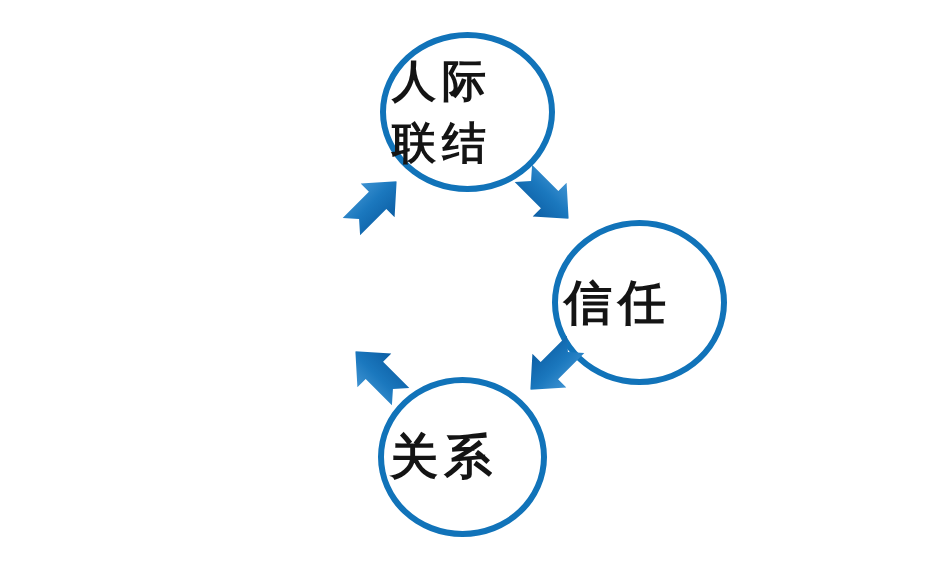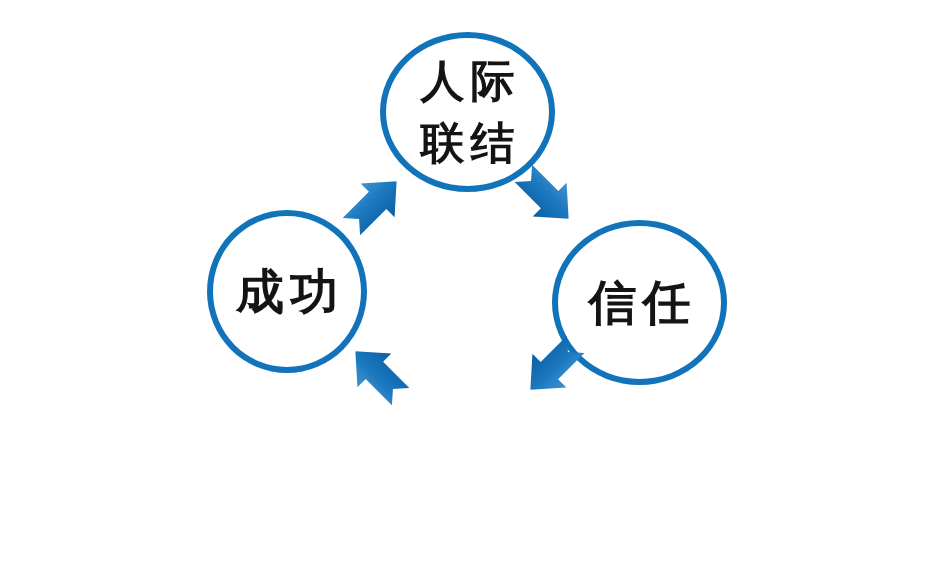--- a/index.html
+++ b/index.html
@@ -24,21 +24,20 @@
     margin:0 auto;
   }
   .node{
     position:absolute;
     box-sizing:border-box;
     border:6px solid var(--circle-stroke);
     border-radius:50%;
     background:#fff;
     display:flex;
     align-items:center;
-    justify-content:center;
   }
   .node-label{
     font-weight:700;
     color:var(--text-color);
     text-align:center;
     white-space:pre-line;
     letter-spacing:6px;
     padding-left:6px;       
     line-height:1.4;
   }
@@ -81,24 +80,24 @@
 
   <div class="node node-top">
     <span class="node-label">人际
 联结</span>
   </div>
 
   <div class="node node-right">
     <span class="node-label">信任</span>
   </div>
 
+  <div class="node node-bottom">
+    <span class="node-label">关系</span>
+  </div>
 
-  <div class="node node-left">
-    <span class="node-label">成功</span>
-  </div>
 
   <div class="arrow arrow-ne" title="">
     <svg viewBox="0 0 100 74" preserveAspectRatio="none">
       <path d="M0,18 L58,18 L58,0 L100,37 L58,74 L58,56 L0,56 L17,37 Z" fill="url(#arrowGrad)"></path>
     </svg>
   </div>
 
   <div class="arrow arrow-se">
     <svg viewBox="0 0 100 74" preserveAspectRatio="none">
       <path d="M0,18 L58,18 L58,0 L100,37 L58,74 L58,56 L0,56 L17,37 Z" fill="url(#arrowGrad)"></path>

